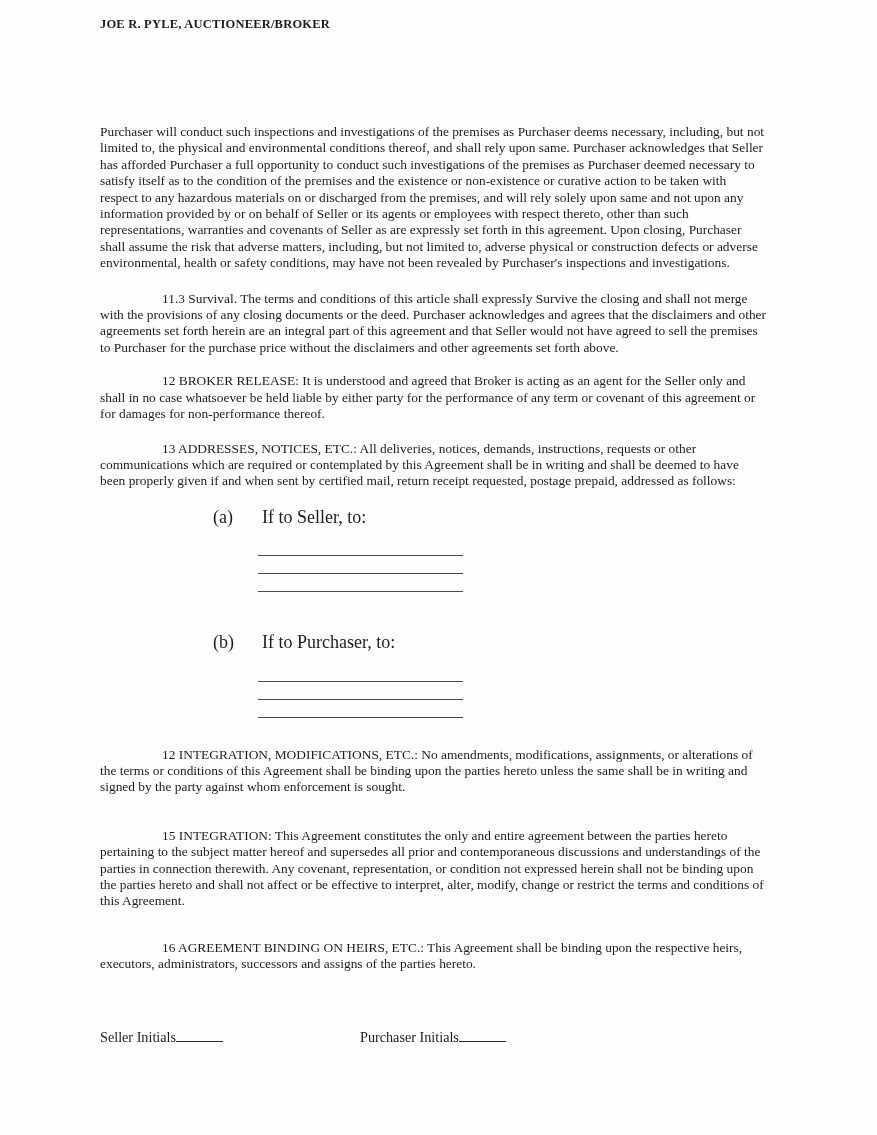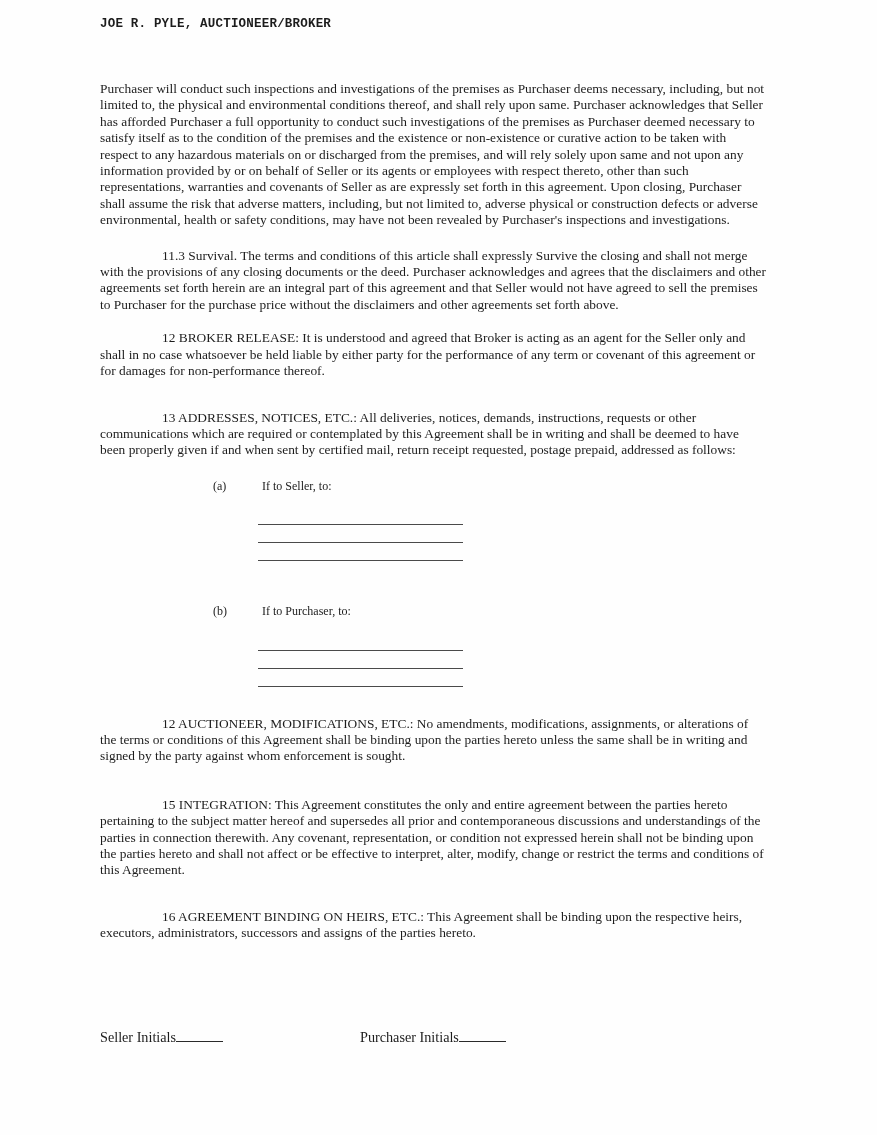--- a/index.html
+++ b/index.html
@@ -11,37 +11,36 @@
     box-sizing: border-box;
     padding: 17px 110px 0 100px;
     font-family: "Liberation Serif", "DejaVu Serif", serif;
     color: #1c1c1c;
     overflow: hidden;
   }
   .doc-header {
     font-size: 12.5px;
     font-weight: bold;
     letter-spacing: 0.2px;
-    font-family: Liberation Mono, monospace;
   }
   .para {
     font-size: 13.4px;
     line-height: 16.4px;
     margin: 0;
   }
-  .intro { margin-top: 50px; }
+  .intro { margin-top: 92px; }
   .sec { text-indent: 62px; }
   .sec-11-3 { margin-top: 19px; }
   .sec-12 { margin-top: 17px; }
-  .sec-13 { margin-top: 30px; }
+  .sec-13 { margin-top: 18px; }
   .sec-14 { margin-top: 29px; }
   .sec-15 { margin-top: 32px; }
   .sec-16 { margin-top: 30px; }
   .u { }
-  .addr-row { margin-top: 19px; font-size: 12px; line-height: 16.4px; }
+  .addr-row { margin-top: 19px; font-size: 18px; line-height: 16.4px; }
   .addr-row.second { margin-top: 42px; }
   .addr-label { display: inline-block; margin-left: 113px; width: 49px; }
   .addr-blanks { margin-left: 158px; width: 205px; }
   .blank-line {
     height: 17px;
     border-bottom: 1px solid #4a4a4a;
   }
   .addr-blanks .blank-line:first-child { height: 16px; margin-top: 14px; }
   .footer {
     position: absolute;
@@ -85,21 +84,21 @@
 
   <div class="addr-row second">
     <span class="addr-label">(b)</span><span>If to Purchaser, to:</span>
   </div>
   <div class="addr-blanks">
     <div class="blank-line"></div>
     <div class="blank-line"></div>
     <div class="blank-line"></div>
   </div>
 
-  <p class="para sec sec-14"><span>12 </span><span class="u">AUCTIONEER, MODIFICATIONS, ETC.</span><span>: No amendments, modifications, assignments, or alterations of the terms or conditions of this Agreement shall be binding upon the parties hereto unless the same shall be in writing and signed by the party against whom enforcement is sought.</span></p>
+  <p class="para sec sec-14"><span>12 </span><span class="u">INTEGRATION, MODIFICATIONS, ETC.</span><span>: No amendments, modifications, assignments, or alterations of the terms or conditions of this Agreement shall be binding upon the parties hereto unless the same shall be in writing and signed by the party against whom enforcement is sought.</span></p>
 
   <p class="para sec sec-15"><span>15 </span><span class="u">INTEGRATION</span><span>: This Agreement constitutes the only and entire agreement between the parties hereto pertaining to the subject matter hereof and supersedes all prior and contemporaneous discussions and understandings of the parties in connection therewith. Any covenant, representation, or condition not expressed herein shall not be binding upon the parties hereto and shall not affect or be effective to interpret, alter, modify, change or restrict the terms and conditions of this Agreement.</span></p>
 
   <p class="para sec sec-16"><span>16 </span><span class="u">AGREEMENT BINDING ON HEIRS, ETC.</span><span>: This Agreement shall be binding upon the respective heirs, executors, administrators, successors and assigns of the parties hereto.</span></p>
 
   <div class="footer">
     <span class="footer-item"><span>Seller Initials</span><span class="blank-short"></span></span>
     <span class="footer-item purchaser"><span>Purchaser Initials</span><span class="blank-short"></span></span>
   </div>
 

